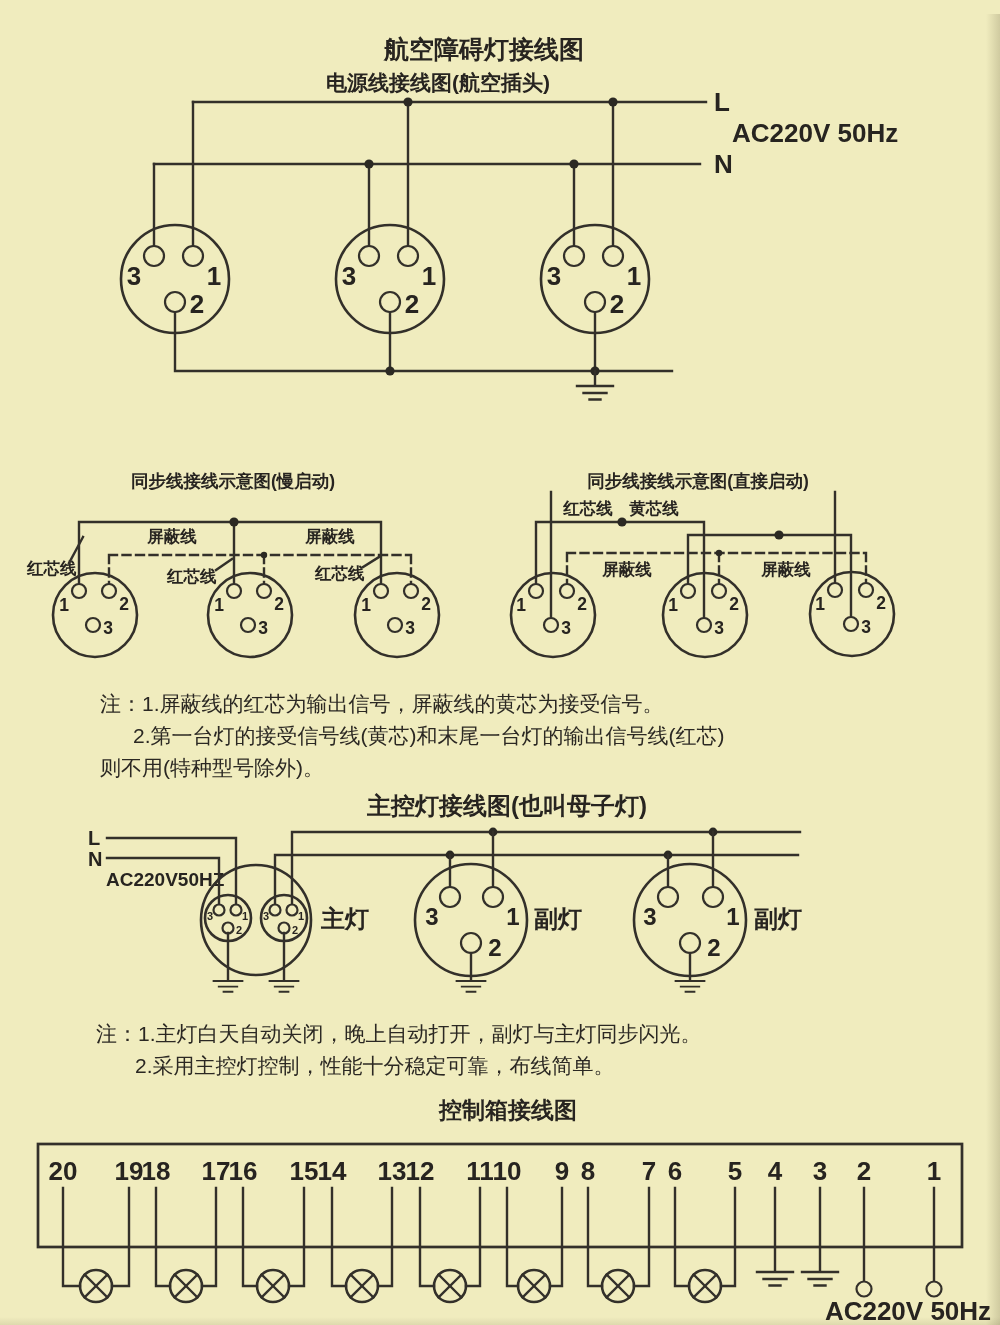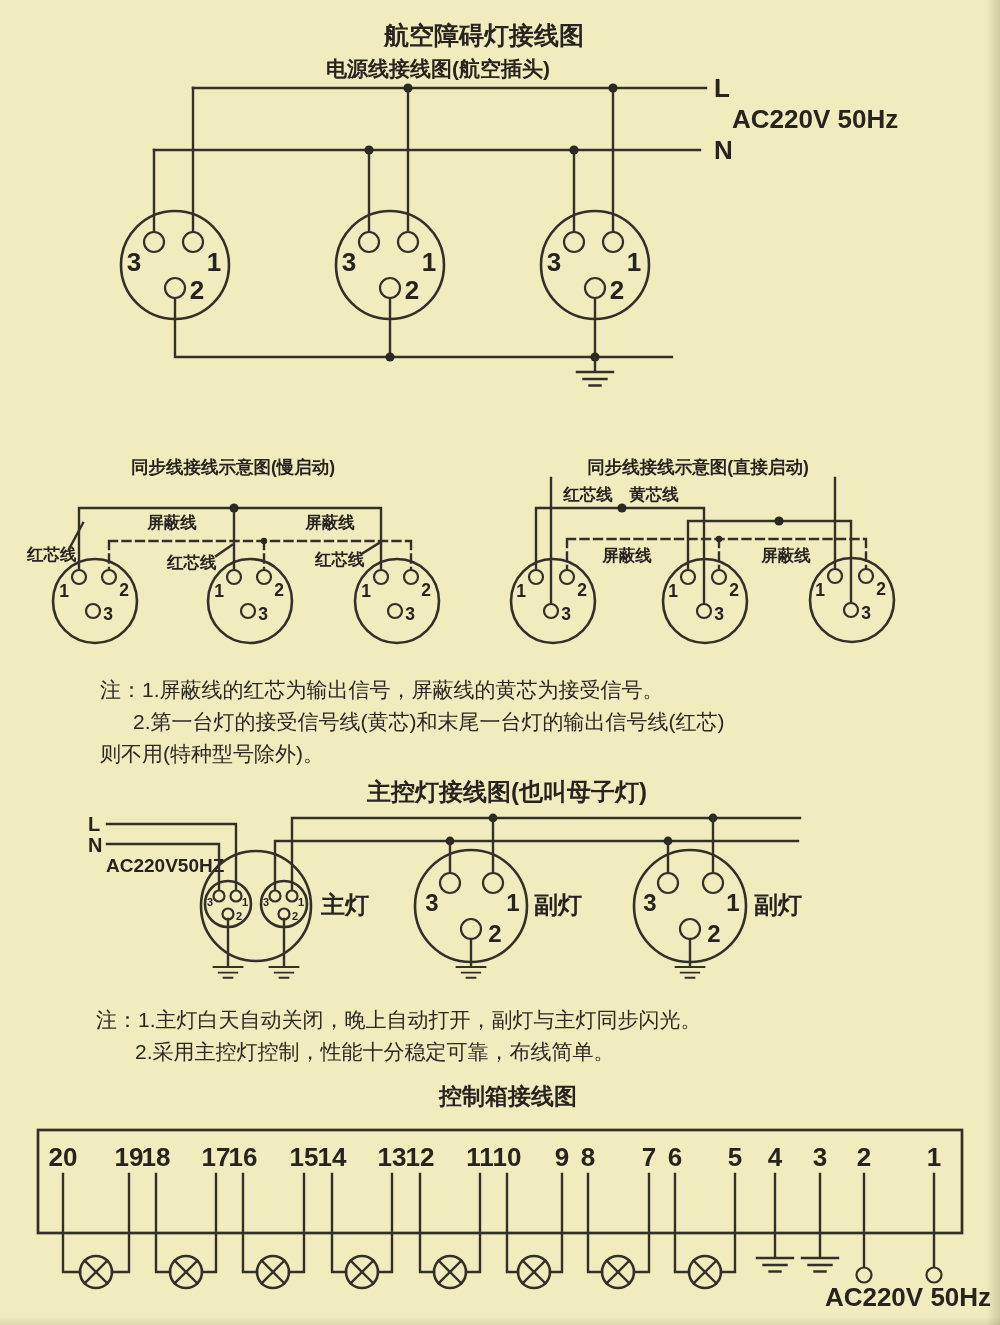--- a/index.html
+++ b/index.html
@@ -1,18 +1,18 @@
 <!DOCTYPE html>
 <html><head>
 <meta charset="utf-8">
 <style>
   html,body{margin:0;padding:0;}
   body{width:1000px;height:1325px;position:relative;background:#f0ecbe;
        font-family:"Liberation Sans","DejaVu Sans",sans-serif;}
-  .page{position:absolute;inset:0;overflow:hidden;}
+  .page{position:absolute;inset:0;overflow:hidden;margin-top:14px;}
   svg{position:absolute;left:0;top:0;}
   
   .w{stroke:#33302a;stroke-width:2.4;fill:none;stroke-linecap:square;}
   .w3{stroke:#33302a;stroke-width:2.7;fill:none;}
   .dash{stroke-dasharray:8 5.5;}
   .c{fill:none;stroke:#33302a;stroke-width:2.6;}
   .p{fill:#f0ecbe;stroke:#33302a;stroke-width:2.2;}
   .dot{fill:#2b2923;stroke:none;}
   
   text{fill:#272420;}

